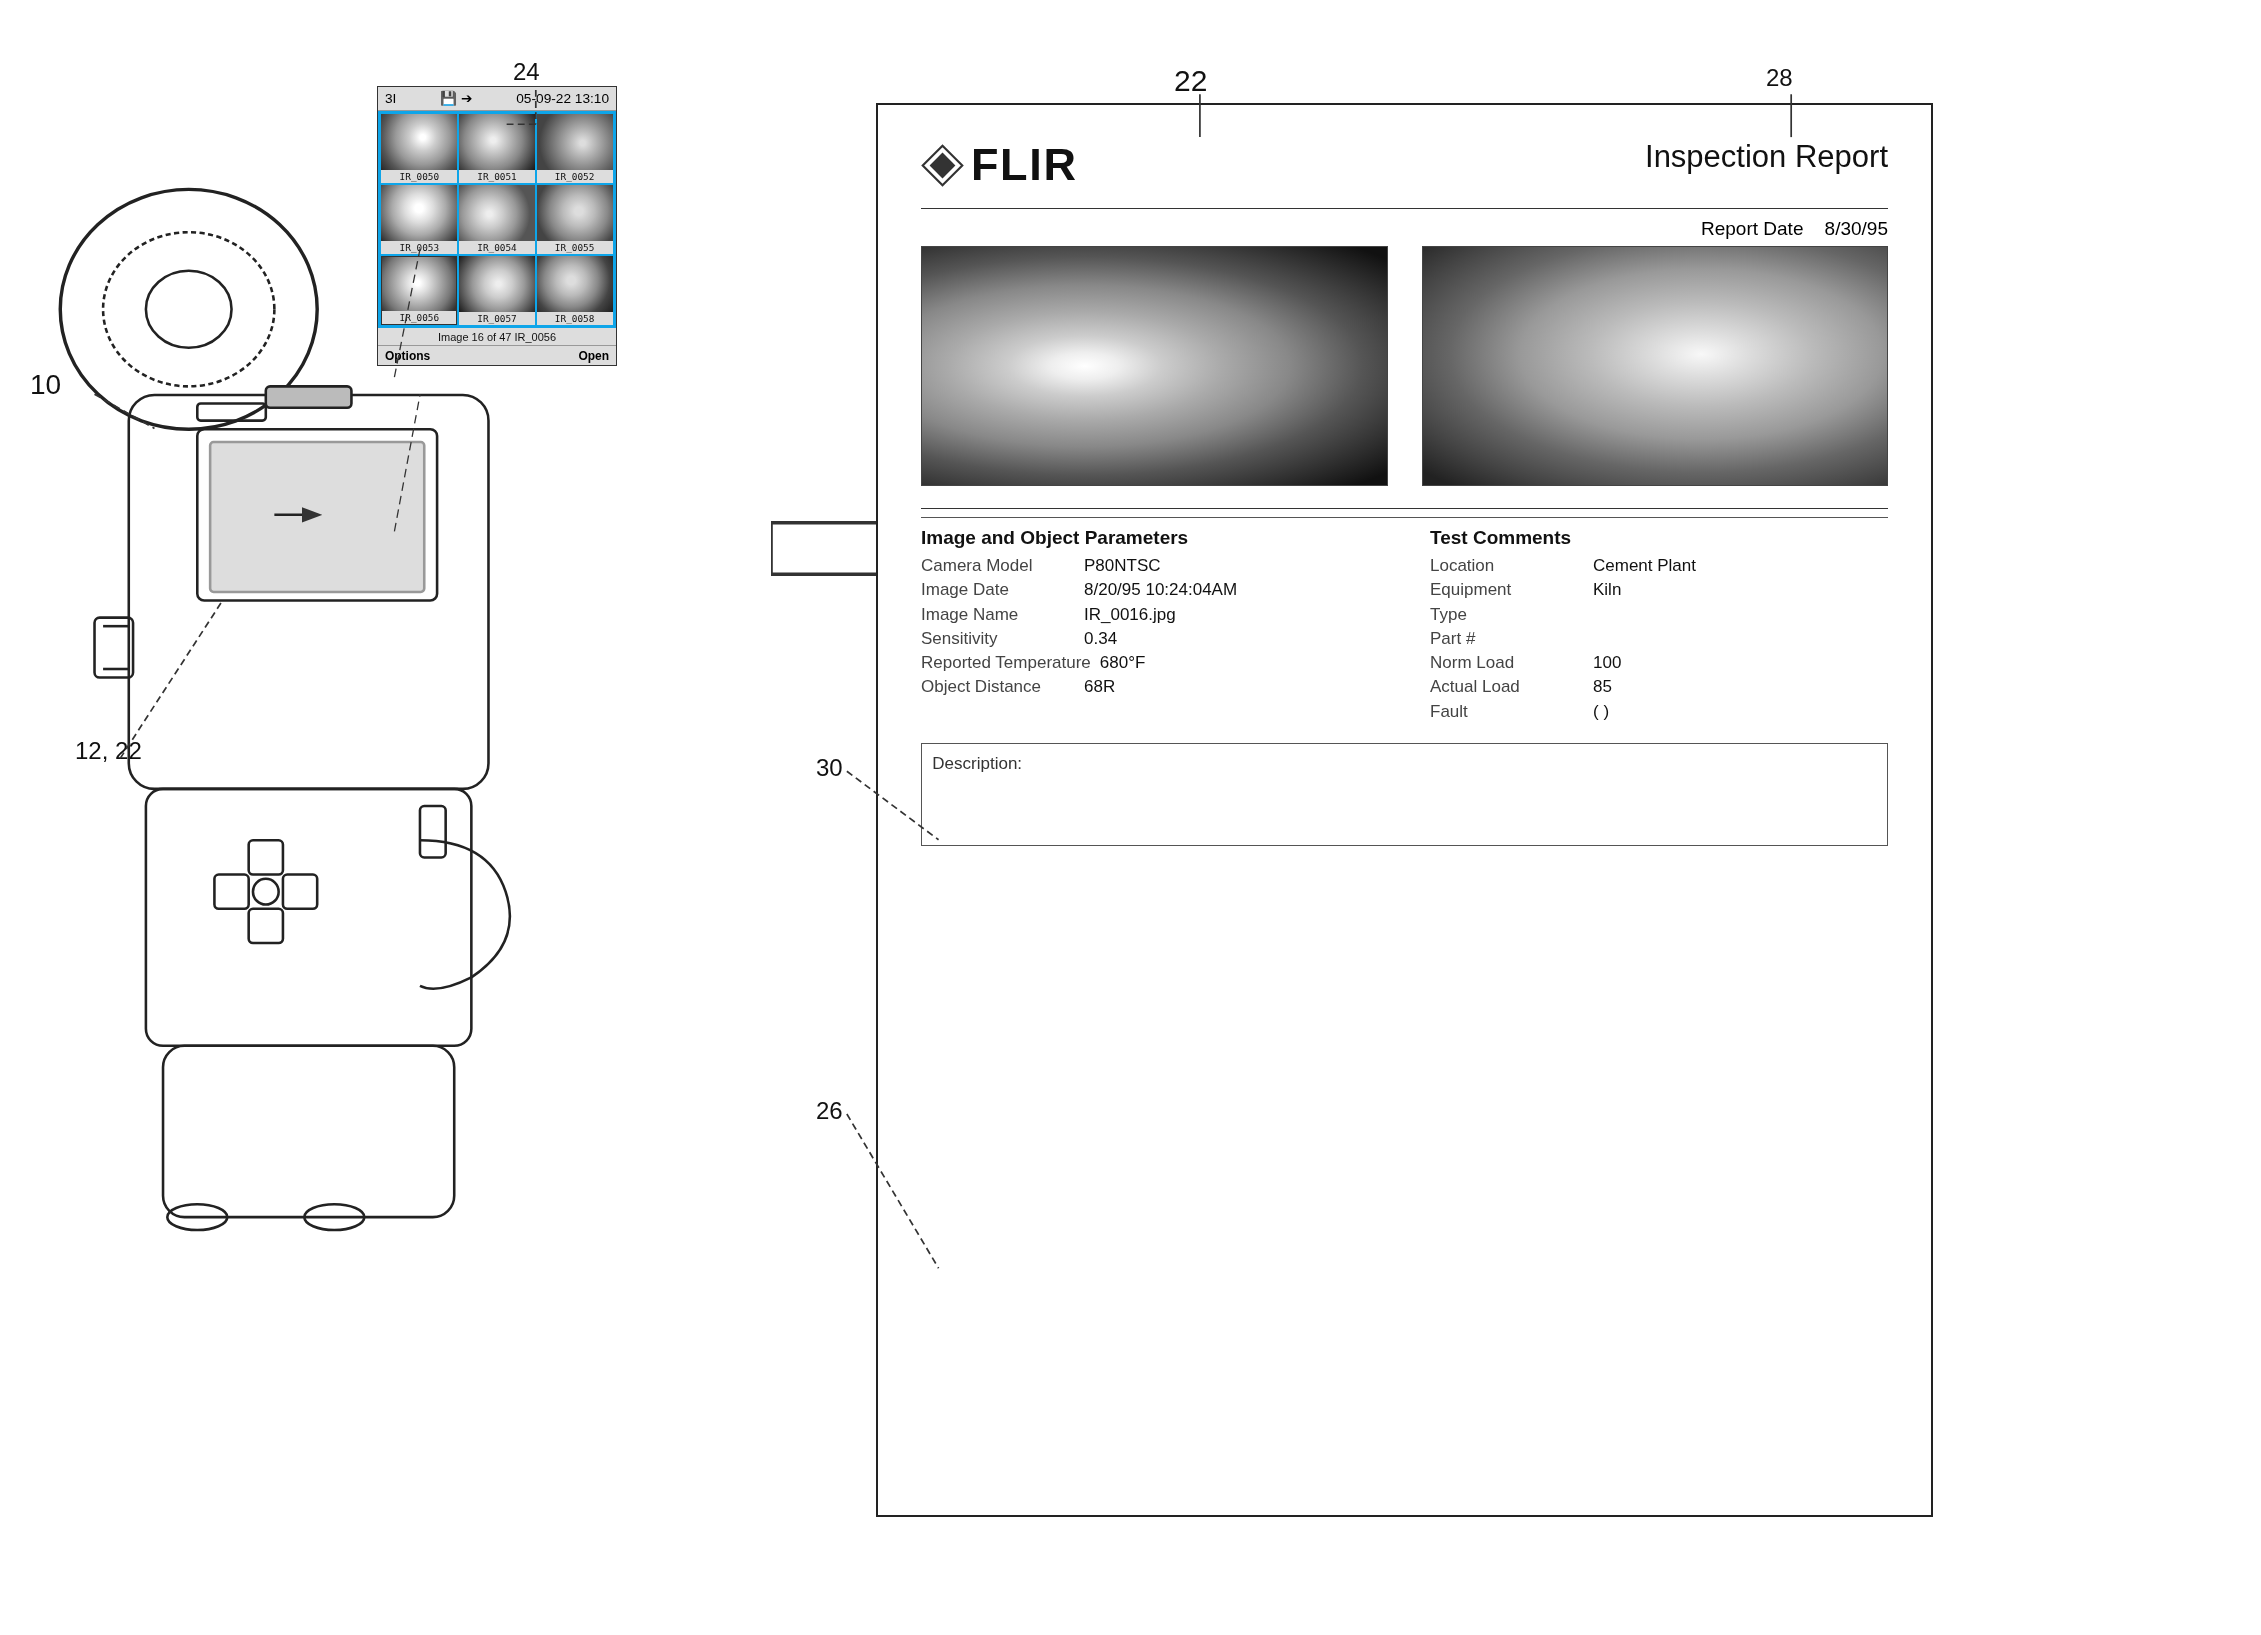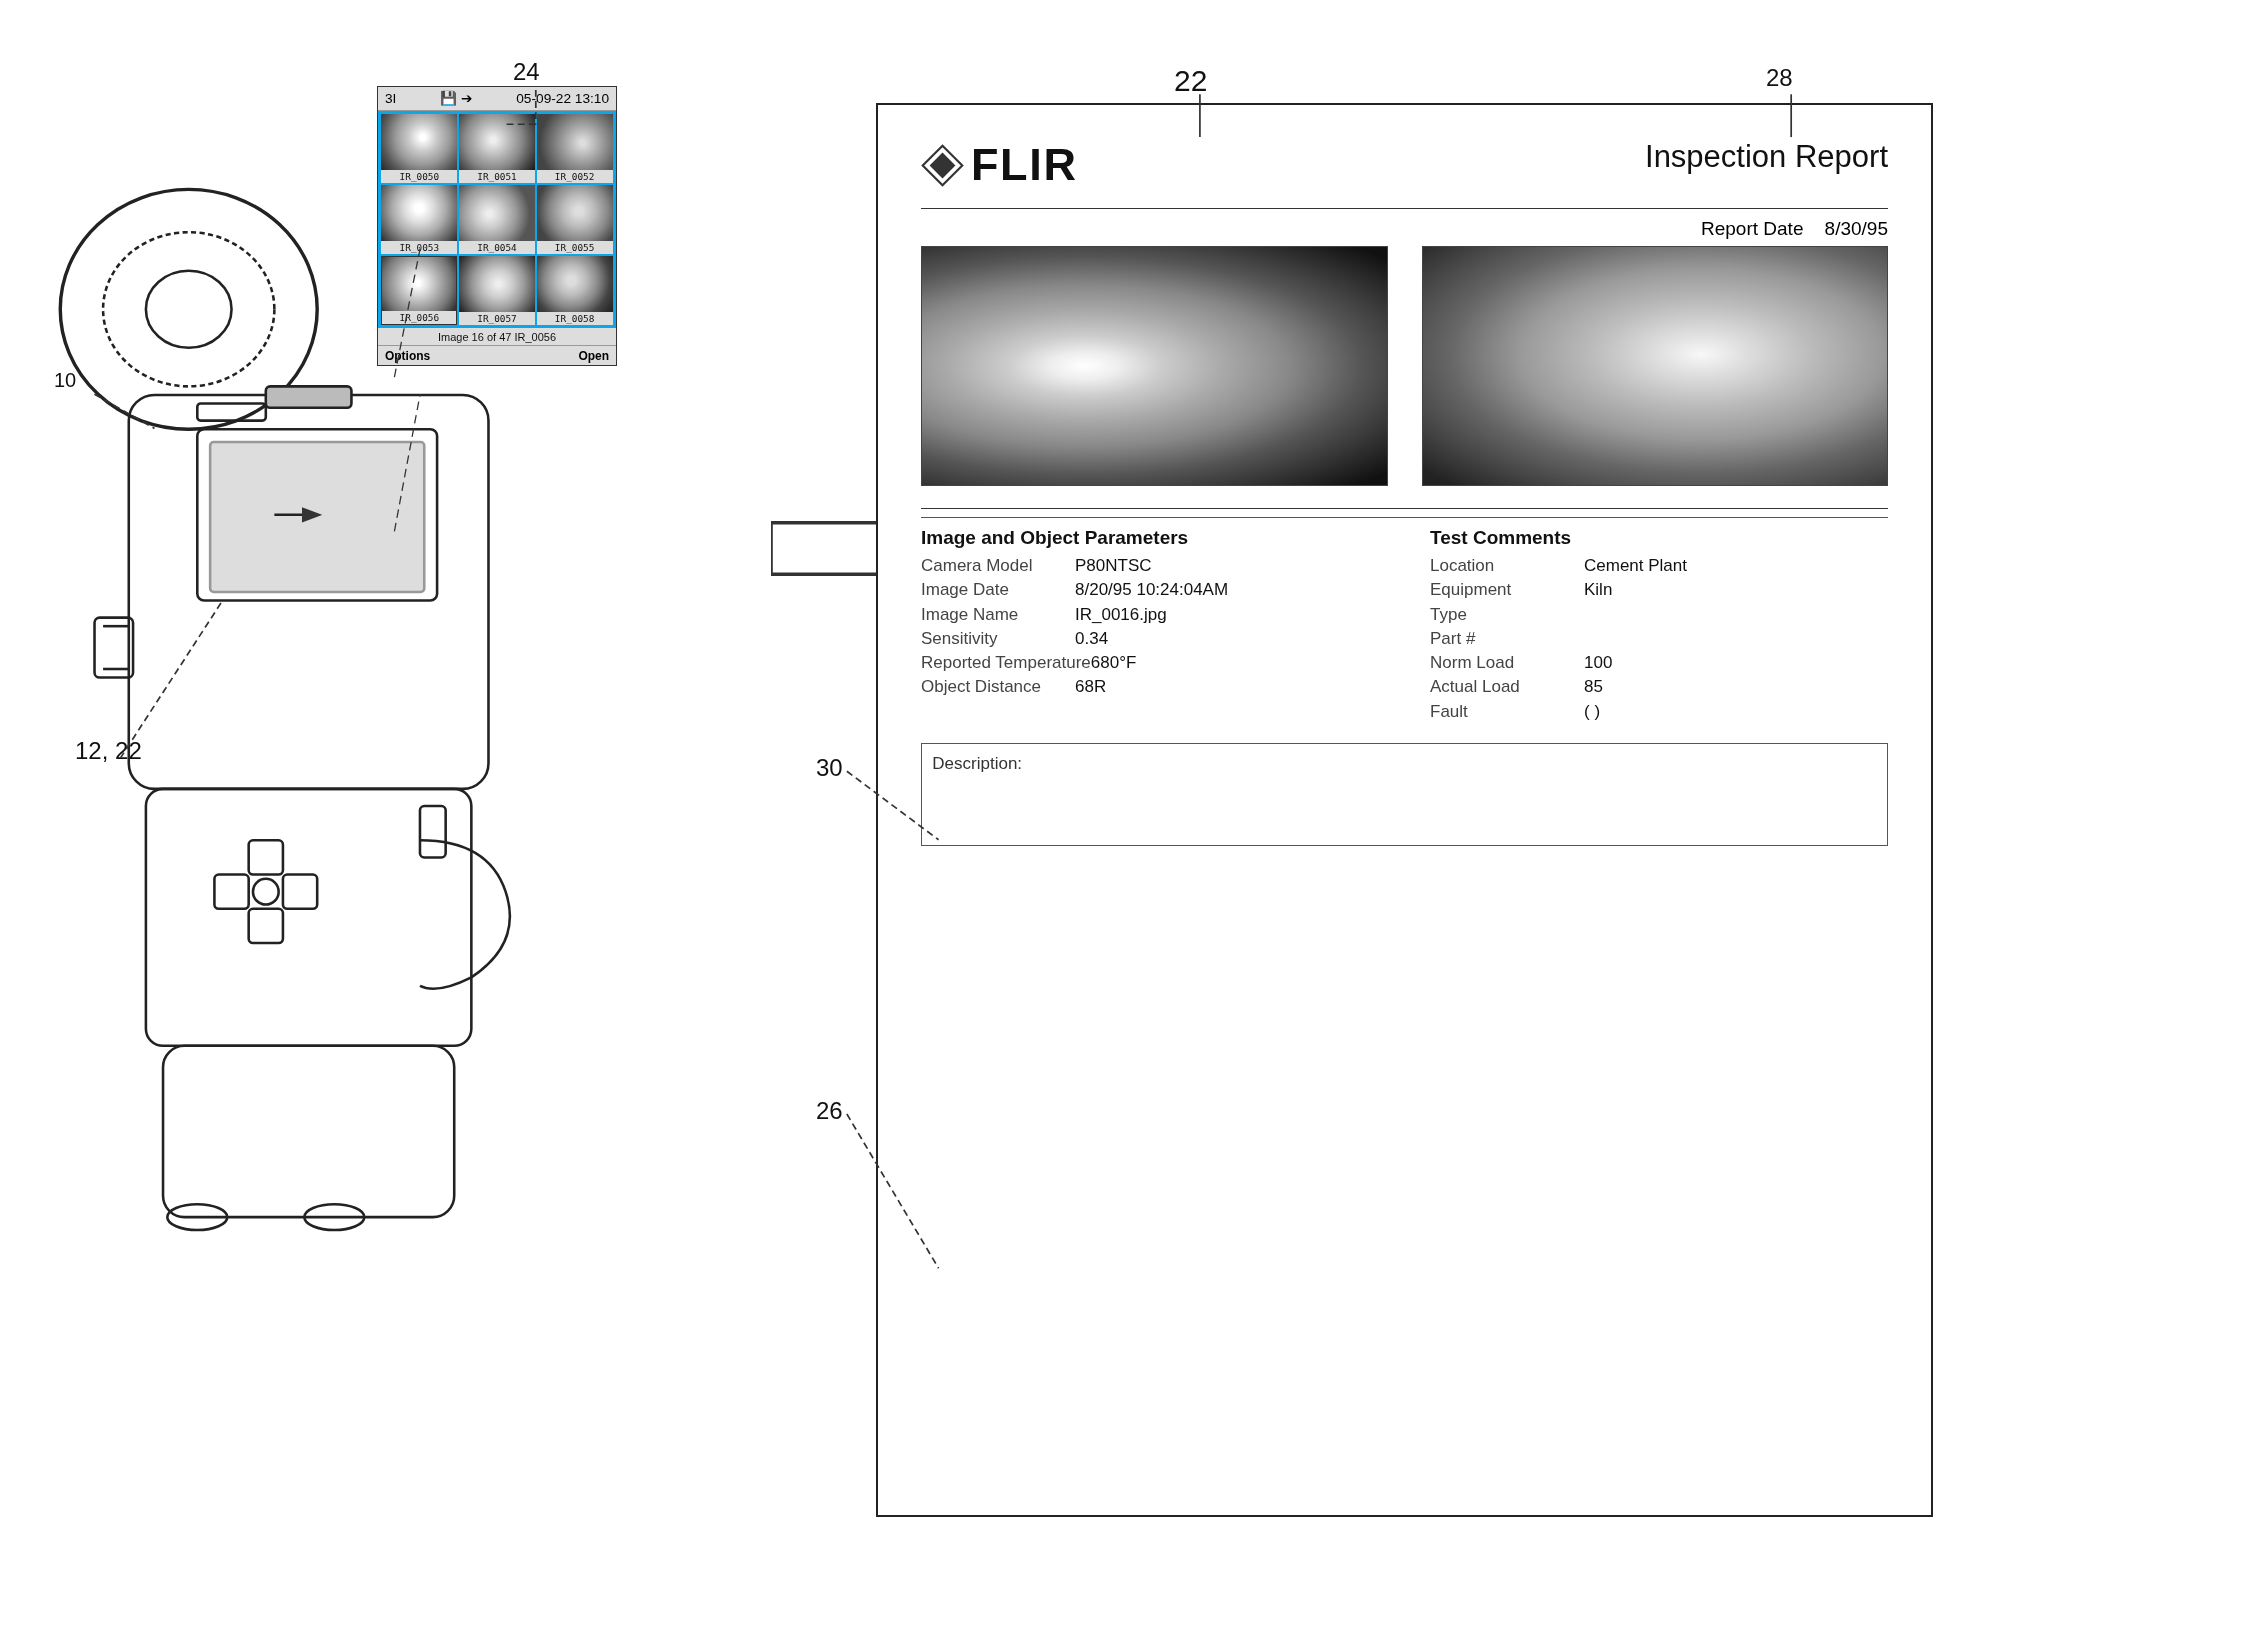--- a/index.html
+++ b/index.html
@@ -119,21 +119,21 @@
 
     .param-group-title {
       font-size: 19px;
       font-weight: bold;
       color: #111;
       margin-bottom: 6.9px;
     }
 
     .param-row {
       display: flex;
-      gap: 0;
+      gap: 9px;
       margin-bottom: 4.3px;
     }
 
     .param-label {
       min-width: 154px;
       color: #444;
     }
 
     .param-value {
       color: #111;
@@ -249,23 +249,23 @@
       position: absolute;
       left: 513px;
       top: 58px;
       font-size: 24px;
       color: #111;
     }
 
     
     .ref-10 {
       position: absolute;
-      left: 54px;
+      left: 30px;
       top: 369px;
-      font-size: 20px;
+      font-size: 28px;
       color: #111;
     }
 
     
     .ref-1222 {
       position: absolute;
       left: 75px;
       top: 737px;
       font-size: 24px;
       color: #111;

